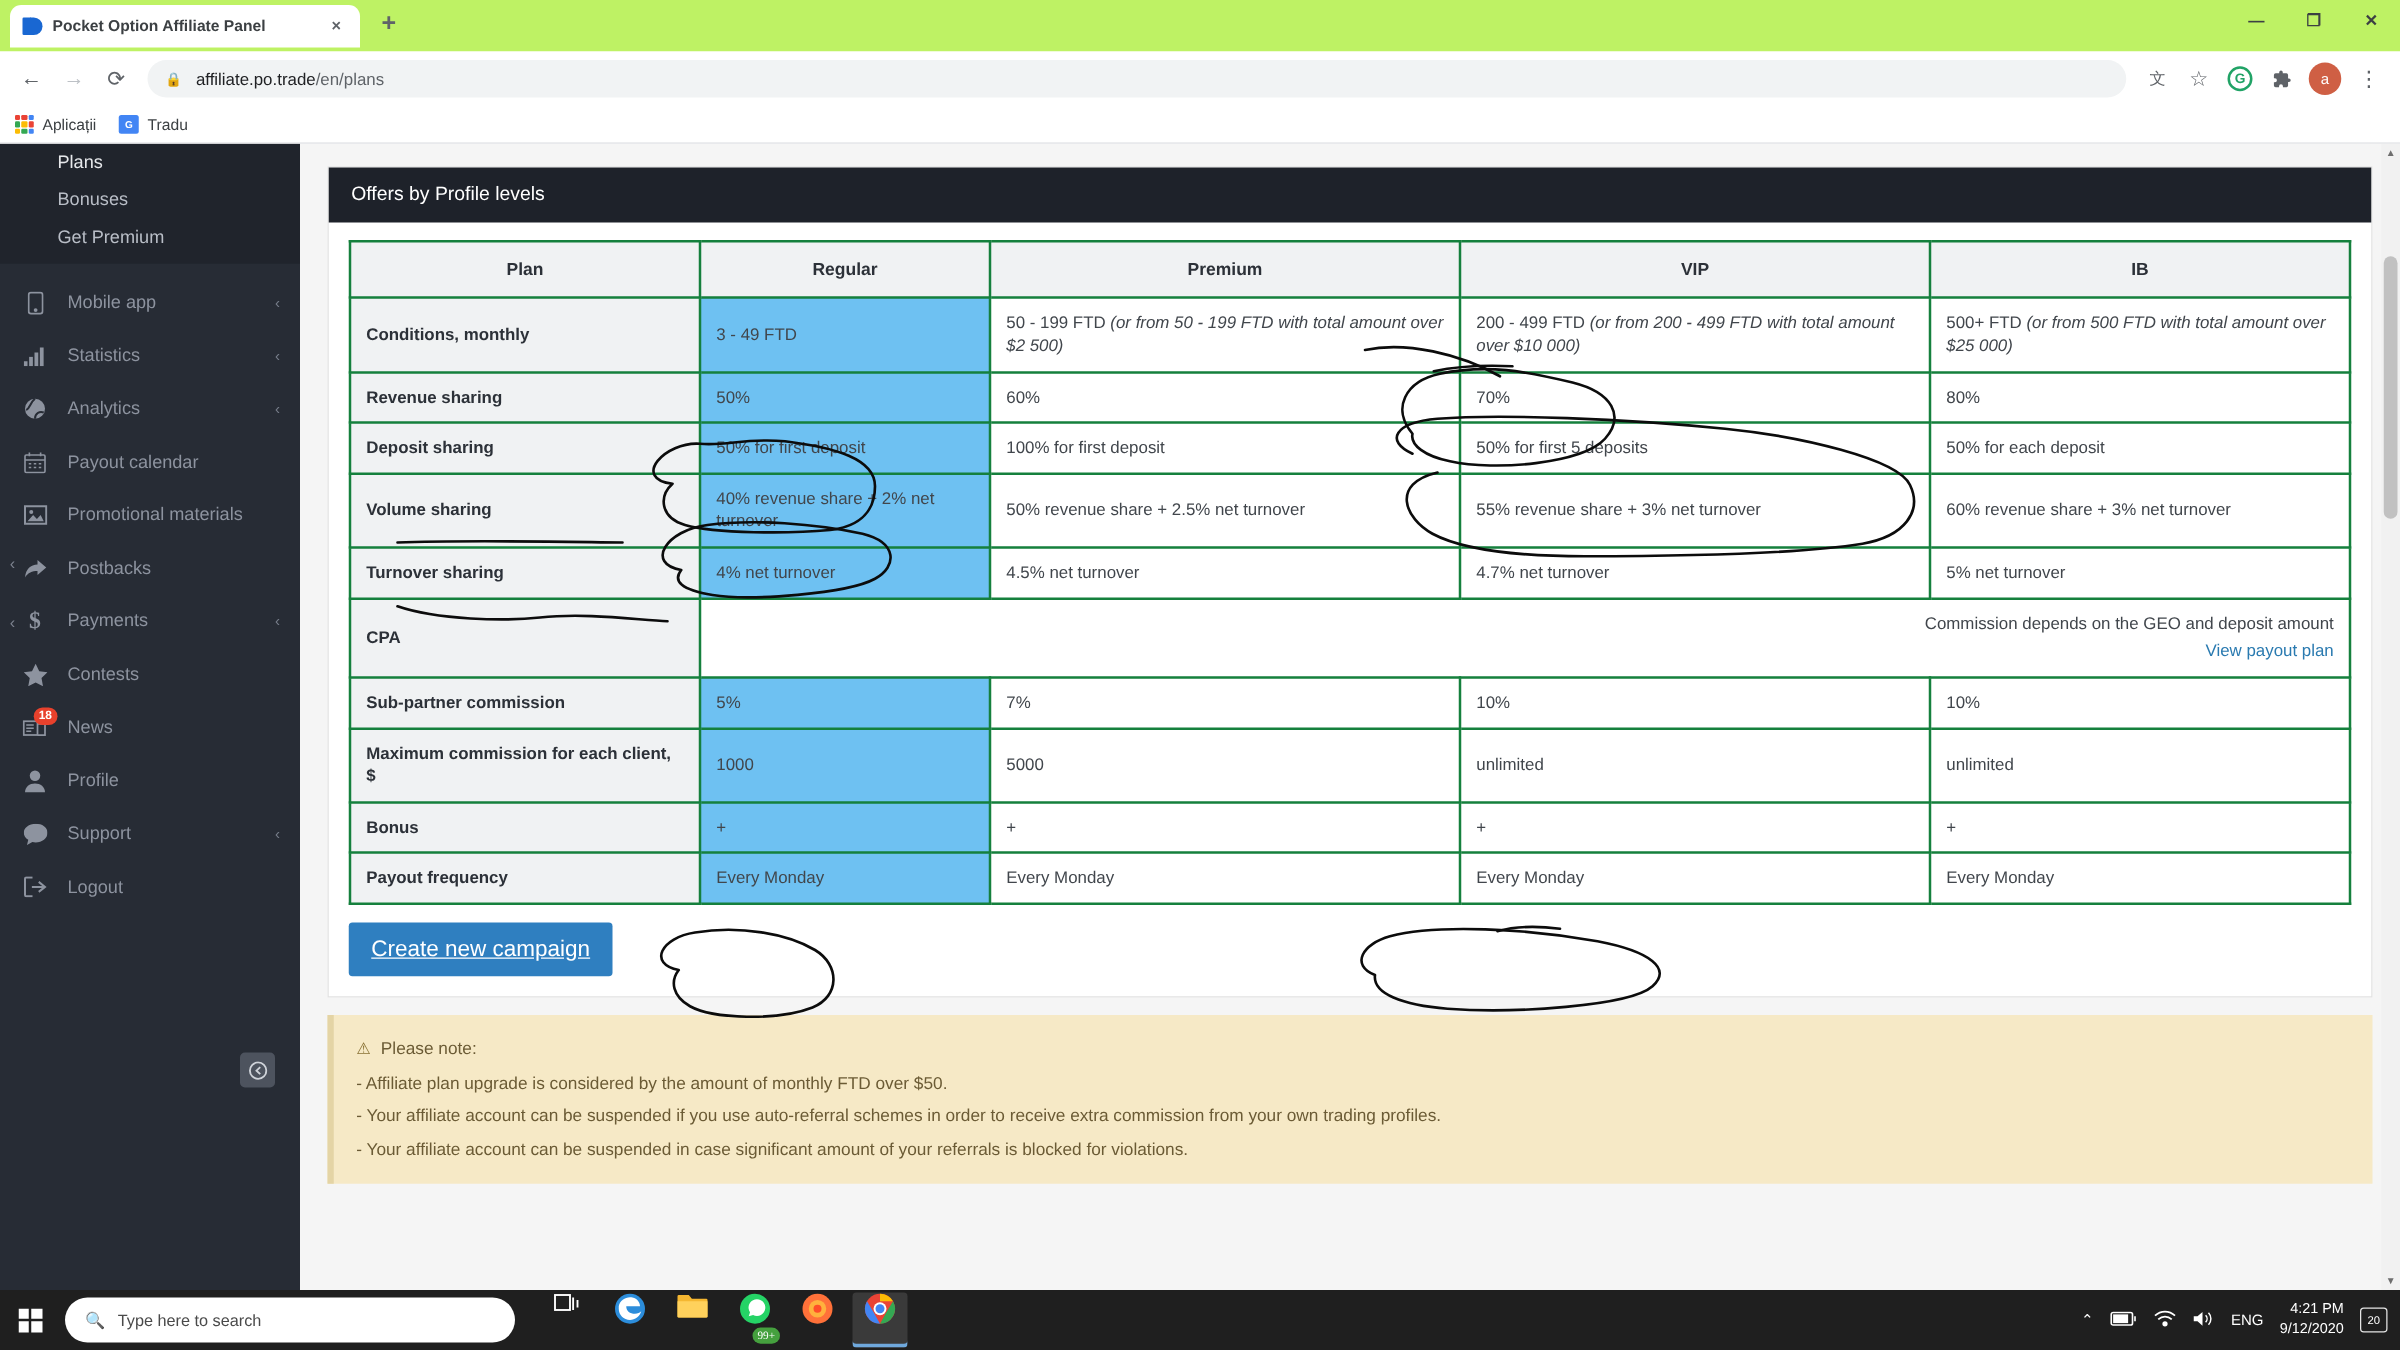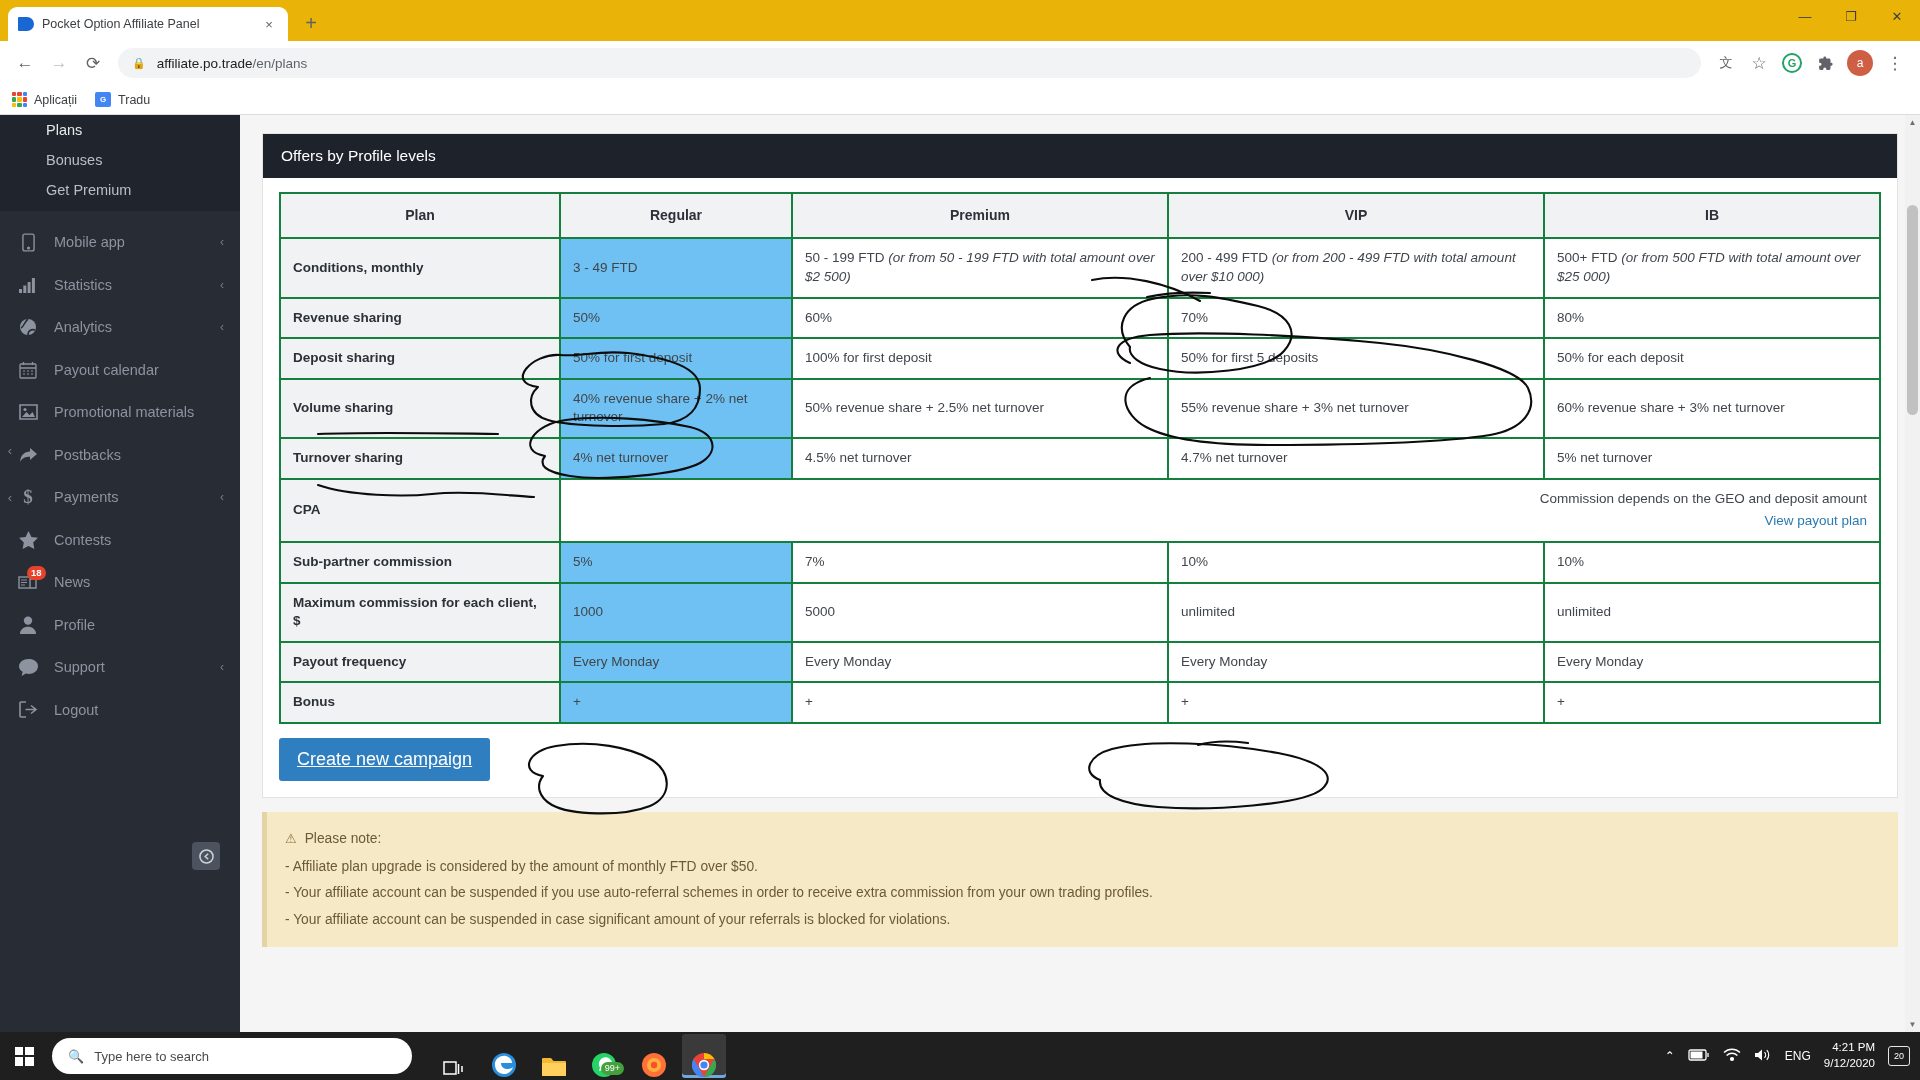--- a/index.html
+++ b/index.html
@@ -7,22 +7,22 @@
     width: 1920px; height: 1080px;
     font-family: "Liberation Sans", sans-serif;
     overflow: hidden;
     background: #fff;
   }
 
   
   .browser { width: 1920px; height: 1080px; display: flex; flex-direction: column; }
 
   .tabstrip {
-    height: 41px; background: #eab308;
-    display: flex; align-items: flex-end; padding-left: 8px; position: relative;
+    height: 41px; background: #bef264;
+    display: flex; align-items: center; padding-left: 8px; position: relative; font-weight: bold;
   }
   .tab {
     height: 34px; width: 280px; background: #fff;
     border-radius: 9px 9px 0 0; display: flex; align-items: center;
     padding: 0 10px; gap: 8px;
   }
   .tab-favicon {
     width: 16px; height: 16px; flex: 0 0 16px; position: relative;
   }
   .tab-favicon .fv-a {
@@ -219,22 +219,22 @@
     grid-template-columns: 1fr 1fr; grid-template-rows: 1fr 1fr; gap: 2px;
   }
   .win-logo i { background: #fff; display: block; }
   .search-box {
     width: 360px; height: 36px; background: #fff; border-radius: 18px;
     display: flex; align-items: center; gap: 10px; padding: 0 16px;
     color: #4a4a4a; font-size: 13px; margin-left: 4px;
   }
   .tb-icons { display: flex; align-items: center; gap: 6px; margin-left: 20px; }
   .tb-ico {
-    width: 44px; height: 44px; display: flex; align-items: flex-end;
-    justify-content: center; position: relative; border-radius: 3px;
+    width: 44px; height: 44px; display: flex; align-items: flex-start;
+    justify-content: center; position: relative; border-radius: 3px; font-family: Liberation Serif, serif;
   }
   .tb-ico.active { background: #3a3a3a; box-shadow: inset 0 -3px 0 #6fa8dc; }
   .tb-badge {
     position: absolute; right: 2px; bottom: 3px; background: #45a03e; color: #fff;
     font-size: 9px; border-radius: 8px; padding: 0 4px; line-height: 13px;
   }
   .tray { margin-left: auto; display: flex; align-items: center; gap: 13px; padding-right: 10px; font-size: 12px; }
   .clock { text-align: right; font-size: 11.5px; line-height: 1.35; }
   .notif-sq {
     width: 22px; height: 20px; border: 1.5px solid #e6e6e6; border-radius: 3px;
@@ -536,32 +536,32 @@
                 <td>10%</td>
               </tr>
               <tr>
                 <th>Maximum commission for each client, $</th>
                 <td class="hl">1000</td>
                 <td>5000</td>
                 <td>unlimited</td>
                 <td>unlimited</td>
               </tr>
               <tr>
+                <th>Bonus</th>
+                <td class="hl">+</td>
+                <td>+</td>
+                <td>+</td>
+                <td>+</td>
+              </tr>
+              <tr>
                 <th>Payout frequency</th>
                 <td class="hl">Every Monday</td>
                 <td>Every Monday</td>
                 <td>Every Monday</td>
                 <td>Every Monday</td>
-              </tr>
-              <tr>
-                <th>Bonus</th>
-                <td class="hl">+</td>
-                <td>+</td>
-                <td>+</td>
-                <td>+</td>
               </tr>
             </tbody>
           </table>
 
           <a class="btn-primary" href="#">Create new campaign</a>
         </div>
       </div>
 
       <div class="notice">
         <div class="hdr">

